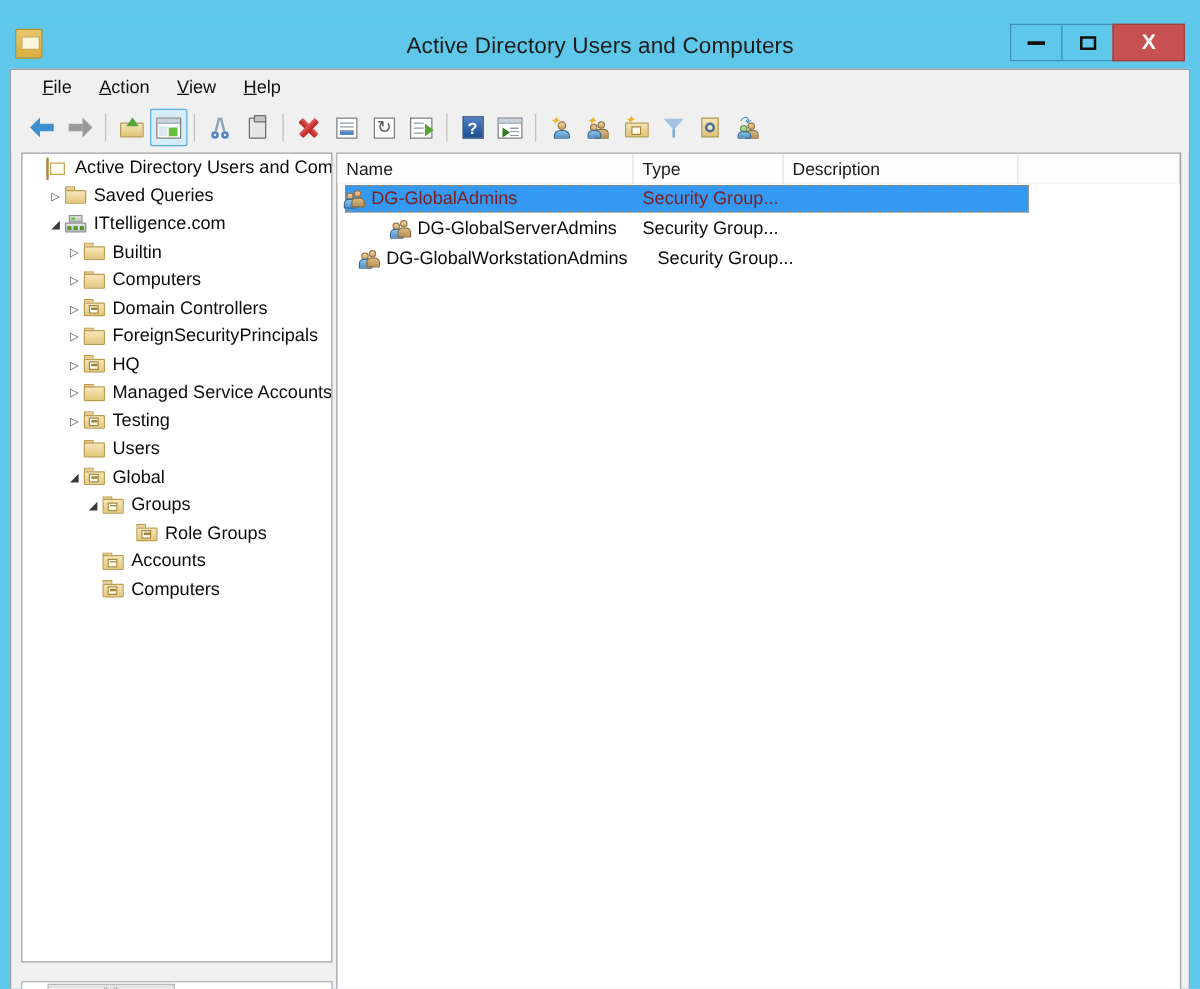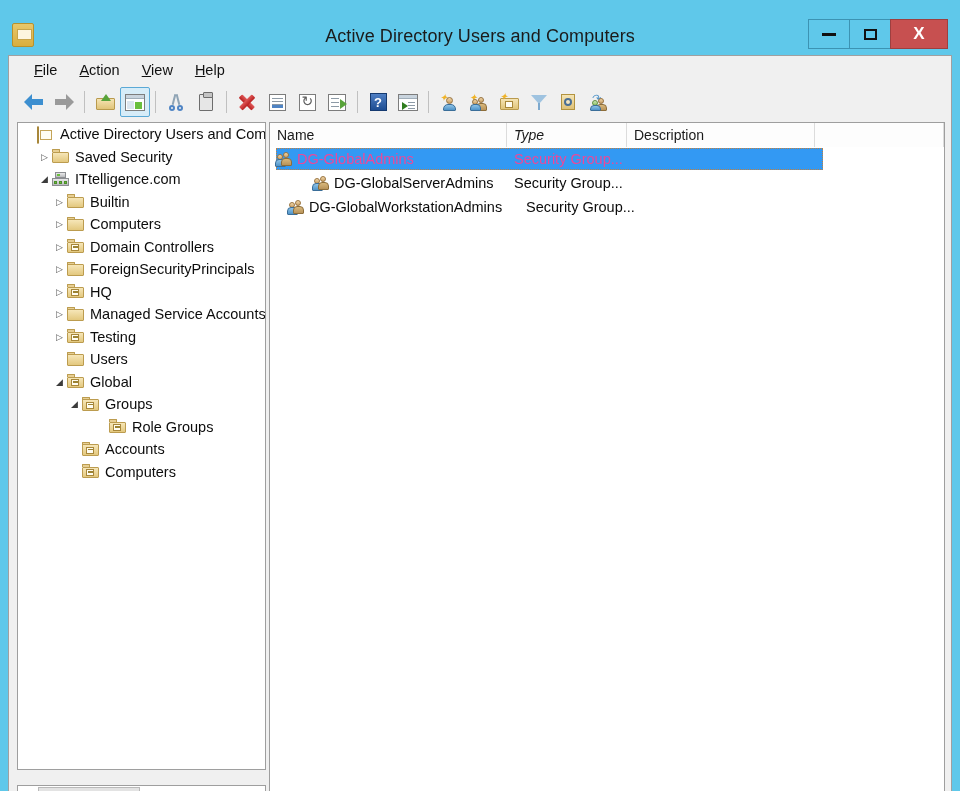--- a/index.html
+++ b/index.html
@@ -155,21 +155,21 @@
     border-right:1px solid #dcdcdc; height:24px; line-height:21px; background:#fdfdfd;
   }
   .lrow { display:flex; height:24px; align-items:center; font-size:14.5px; color:#0b0b0b; }
   .lrow .c-name { display:flex; align-items:center; padding-left:6px; }
   .lrow .c-type { padding-left:7px; }
   .lrow .c-desc { padding-left:7px; }
   .lrow.selected .hl {
     position:absolute; left:6px; height:22px; background:#3399f3;
     border:1px dotted #c08040;
   }
-  .lrow.selected { color:#ec4899; }
+  .lrow.selected { color:#7f1d1d; }
 
   .gicon { width:17px; height:15px; position:relative; margin-right:4px; }
   .gicon .headA { position:absolute; left:7px; top:0px; width:6px; height:6px; border-radius:50%;
                   background:linear-gradient(180deg,#f3d7a8,#caa26a); border:1px solid #9a7540; }
   .gicon .bodyA { position:absolute; left:5px; top:6px; width:11px; height:8px; border-radius:4px 4px 1px 1px;
                   background:linear-gradient(180deg,#d9b87c,#b8935a); border:1px solid #8d6d39; }
   .gicon .headB { position:absolute; left:1px; top:2px; width:6px; height:6px; border-radius:50%;
                   background:linear-gradient(180deg,#f3d7a8,#caa26a); border:1px solid #9a7540; }
   .gicon .bodyB { position:absolute; left:-1px; top:7px; width:11px; height:8px; border-radius:4px 4px 1px 1px;
                   background:linear-gradient(180deg,#8fc4e8,#4f93c8); border:1px solid #3a6e99; }
@@ -434,21 +434,21 @@
     <div class="tree-panel">
       <div class="tree-inner" id="tree-root">
           <div class="trow" style="padding-left: 4px;">
             <span class="arrow">&nbsp;</span>
             <span class="ticon"><span class="ic-console"></span></span>
             <span class="tlabel">Active Directory Users and Com</span>
           </div>
           <div class="trow" style="padding-left: 19px;">
             <span class="arrow">▷</span>
             <span class="ticon"><span class="ic-folder"><i class="tab"></i><i class="body"></i></span></span>
-            <span class="tlabel">Saved Security</span>
+            <span class="tlabel">Saved Queries</span>
           </div>
           <div class="trow" style="padding-left: 19px;">
             <span class="arrow open">◢</span>
             <span class="ticon"><span class="ic-domain"><i class="d1"></i><i class="s1"></i><i class="d2"></i><i class="g1"></i><i class="g2"></i><i class="g3"></i></span></span>
             <span class="tlabel">ITtelligence.com</span>
           </div>
           <div class="trow" style="padding-left: 34px;">
             <span class="arrow">▷</span>
             <span class="ticon"><span class="ic-folder"><i class="tab"></i><i class="body"></i></span></span>
             <span class="tlabel">Builtin</span>
@@ -520,21 +520,21 @@
       <div class="hs-arrow">‹</div>
       <div class="hs-track">
         <div class="hs-thumb">║║</div>
       </div>
       <div class="hs-arrow">›</div>
     </div>
 
     <div class="list-panel">
       <div class="lheader" id="list-header">
           <div class="lh" style="width: 237px;">Name</div>
-          <div class="lh" style="width: 120px; font-style: italic;">Type</div>
+          <div class="lh" style="width: 120px;">Type</div>
           <div class="lh" style="width: 188px;">Description</div>
           <div class="lh" style="width: 129px;"></div>
         </div>
       <div id="list-body">
           <div class="lrow selected" style="position: relative;">
             <div class="hl" style="width: 547px;"></div>
             <div class="c-name" style="width: 237px; position: relative;">
               <span class="gicon">
                 <i class="headB"></i>
                 <i class="bodyB"></i>

